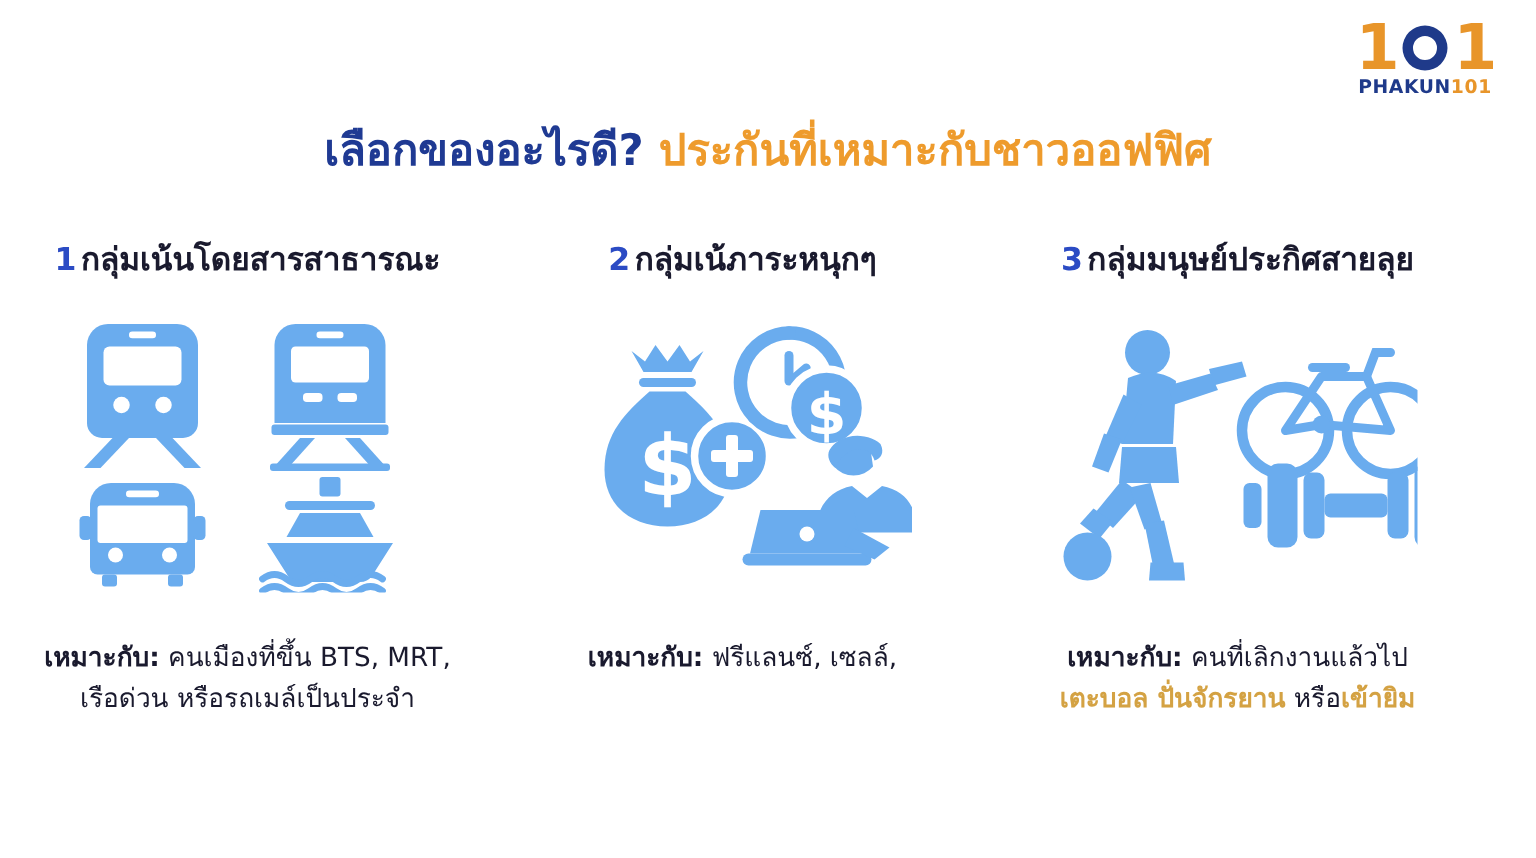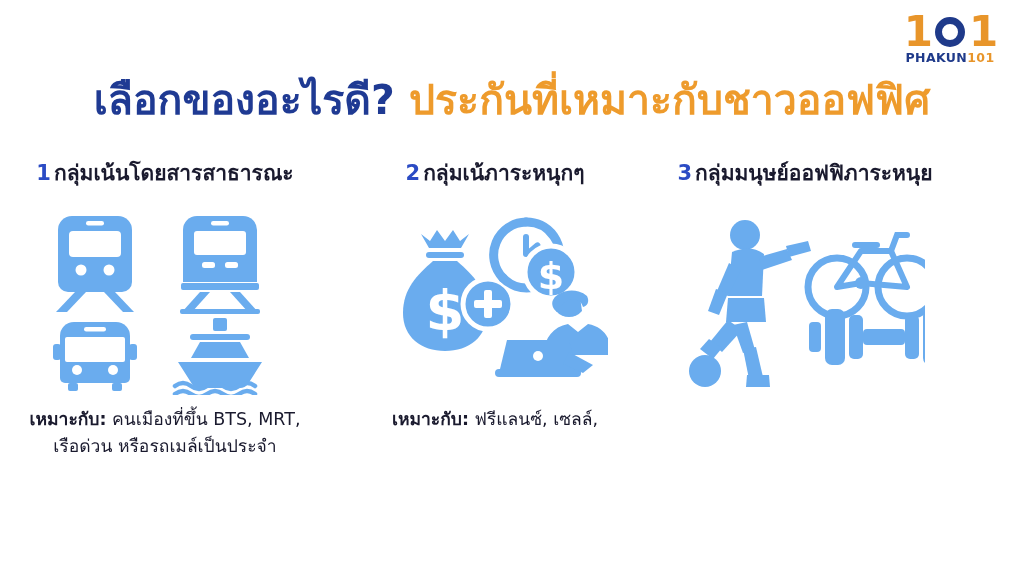--- a/index.html
+++ b/index.html
@@ -54,21 +54,21 @@
   }
   .logo-wordmark .wm-num { color: #E8952A; }
 
   
   #page-title {
     position: absolute;
     top: 78px;
     left: 0;
     width: 1024px;
     text-align: center;
-    font-size: 41px;
+    font-size: 29px;
     font-weight: 700;
     line-height: 44px;
     white-space: nowrap;
   }
   .title-part-primary { color: #1F3A93; }
   .title-part-accent  { color: #EE9B2C; }
 
   
   #columns {
     position: absolute;
@@ -100,21 +100,21 @@
   }
   .icon-stage {
     height: 200px;
     width: 290px;
     margin-top: 14px;
     display: flex;
     align-items: center;
     justify-content: center;
   }
   .caption {
-    margin-top: 4px;
+    margin-top: 24px;
     text-align: center;
     font-size: 17.5px;
     line-height: 27px;
     color: #1A1A2E;
     width: 330px;
   }
   .caption .cap-label { font-weight: 700; }
   .caption .cap-hl { color: #D4A243; font-weight: 700; }
 </style>
 </head>
@@ -253,21 +253,21 @@
     </div>
     <div class="caption">
       <div>
         <span class="cap-label">เหมาะกับ:</span><span> ฟรีแลนซ์, เซลล์,</span>
       </div>
     </div>
   </div>
 
   <div class="column">
     <div class="column-heading">
-      <span class="col-number">3</span><span>กลุ่มมนุษย์ออฟฟิภาระหนุย</span>
+      <span class="col-number">3</span><span>กลุ่มมนุษย์ประกิศสายลุย</span>
     </div>
     <div class="icon-stage">
       <svg width="240" height="175" viewBox="0 0 240 175" aria-hidden="true">
         <g fill="#6AACEE">
 
           <g>
             <circle cx="60" cy="20" r="15"></circle>
             <path d="M47 37 c12 -5 22 -5 32 2 l-2 42 h-34 z"></path>
             <path d="M74 42 l28 -8 l5 11 l-30 10 z"></path>
             <path d="M101 31 l22 -5 l3 10 l-22 6 z"></path>
@@ -295,15 +295,23 @@
             <rect x="124" y="107" width="12" height="30" rx="4"></rect>
             <rect x="140" y="94" width="20" height="56" rx="7"></rect>
             <rect x="164" y="100" width="14" height="44" rx="5"></rect>
             <rect x="178" y="114" width="42" height="16" rx="4"></rect>
             <rect x="220" y="100" width="14" height="44" rx="5"></rect>
             <rect x="238" y="94" width="20" height="56" rx="7"></rect>
           </g>
         </g>
       </svg>
     </div>
+    <div class="caption">
+      <div>
+        <span class="cap-label">เหมาะกับ:</span><span> คนที่เลิกงานแล้วไป</span>
+      </div>
+      <div>
+        <span class="cap-hl">เตะบอล ปั่นจักรยาน</span><span> หรือ</span><span class="cap-hl">เข้ายิม</span>
+      </div>
+    </div>
   </div>
 
 </div>
 
 </body></html>

